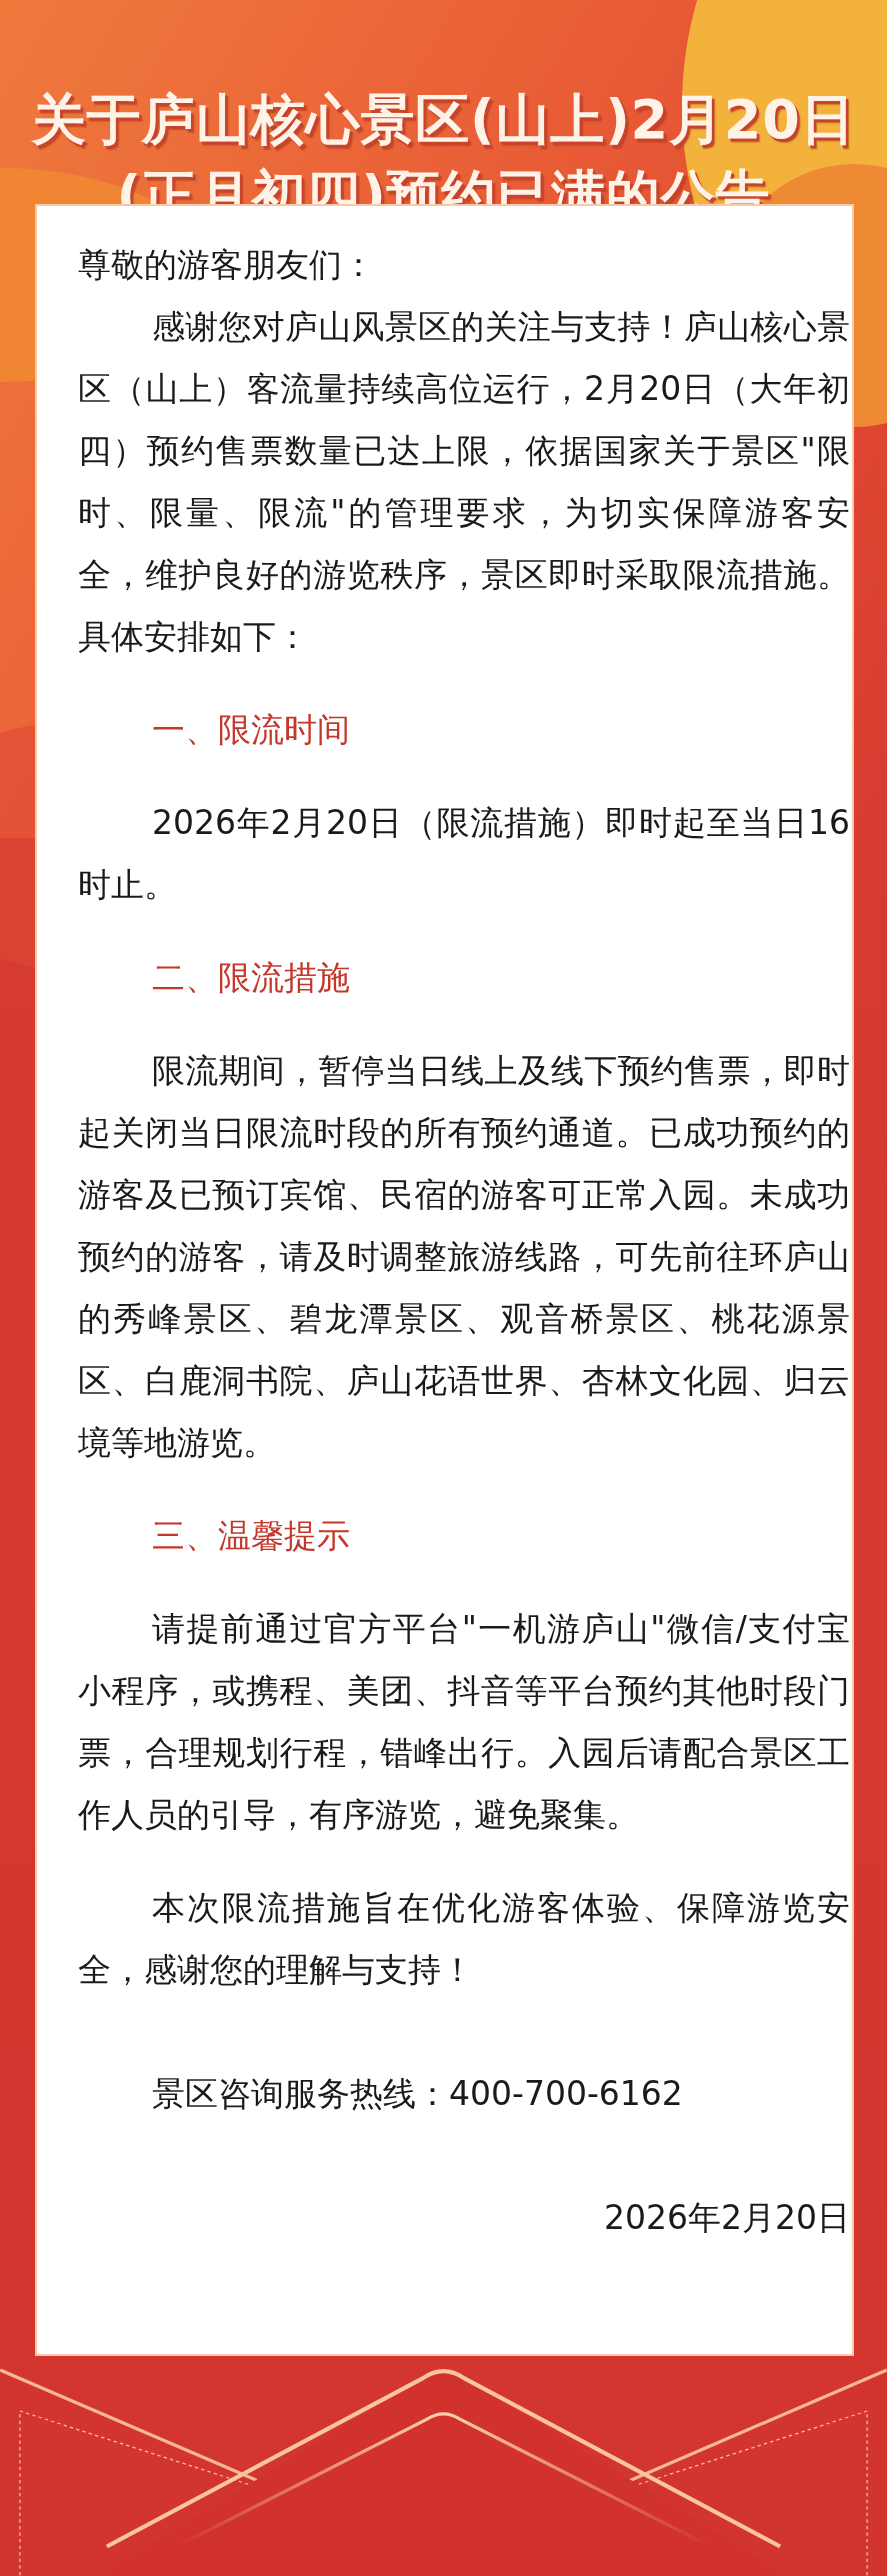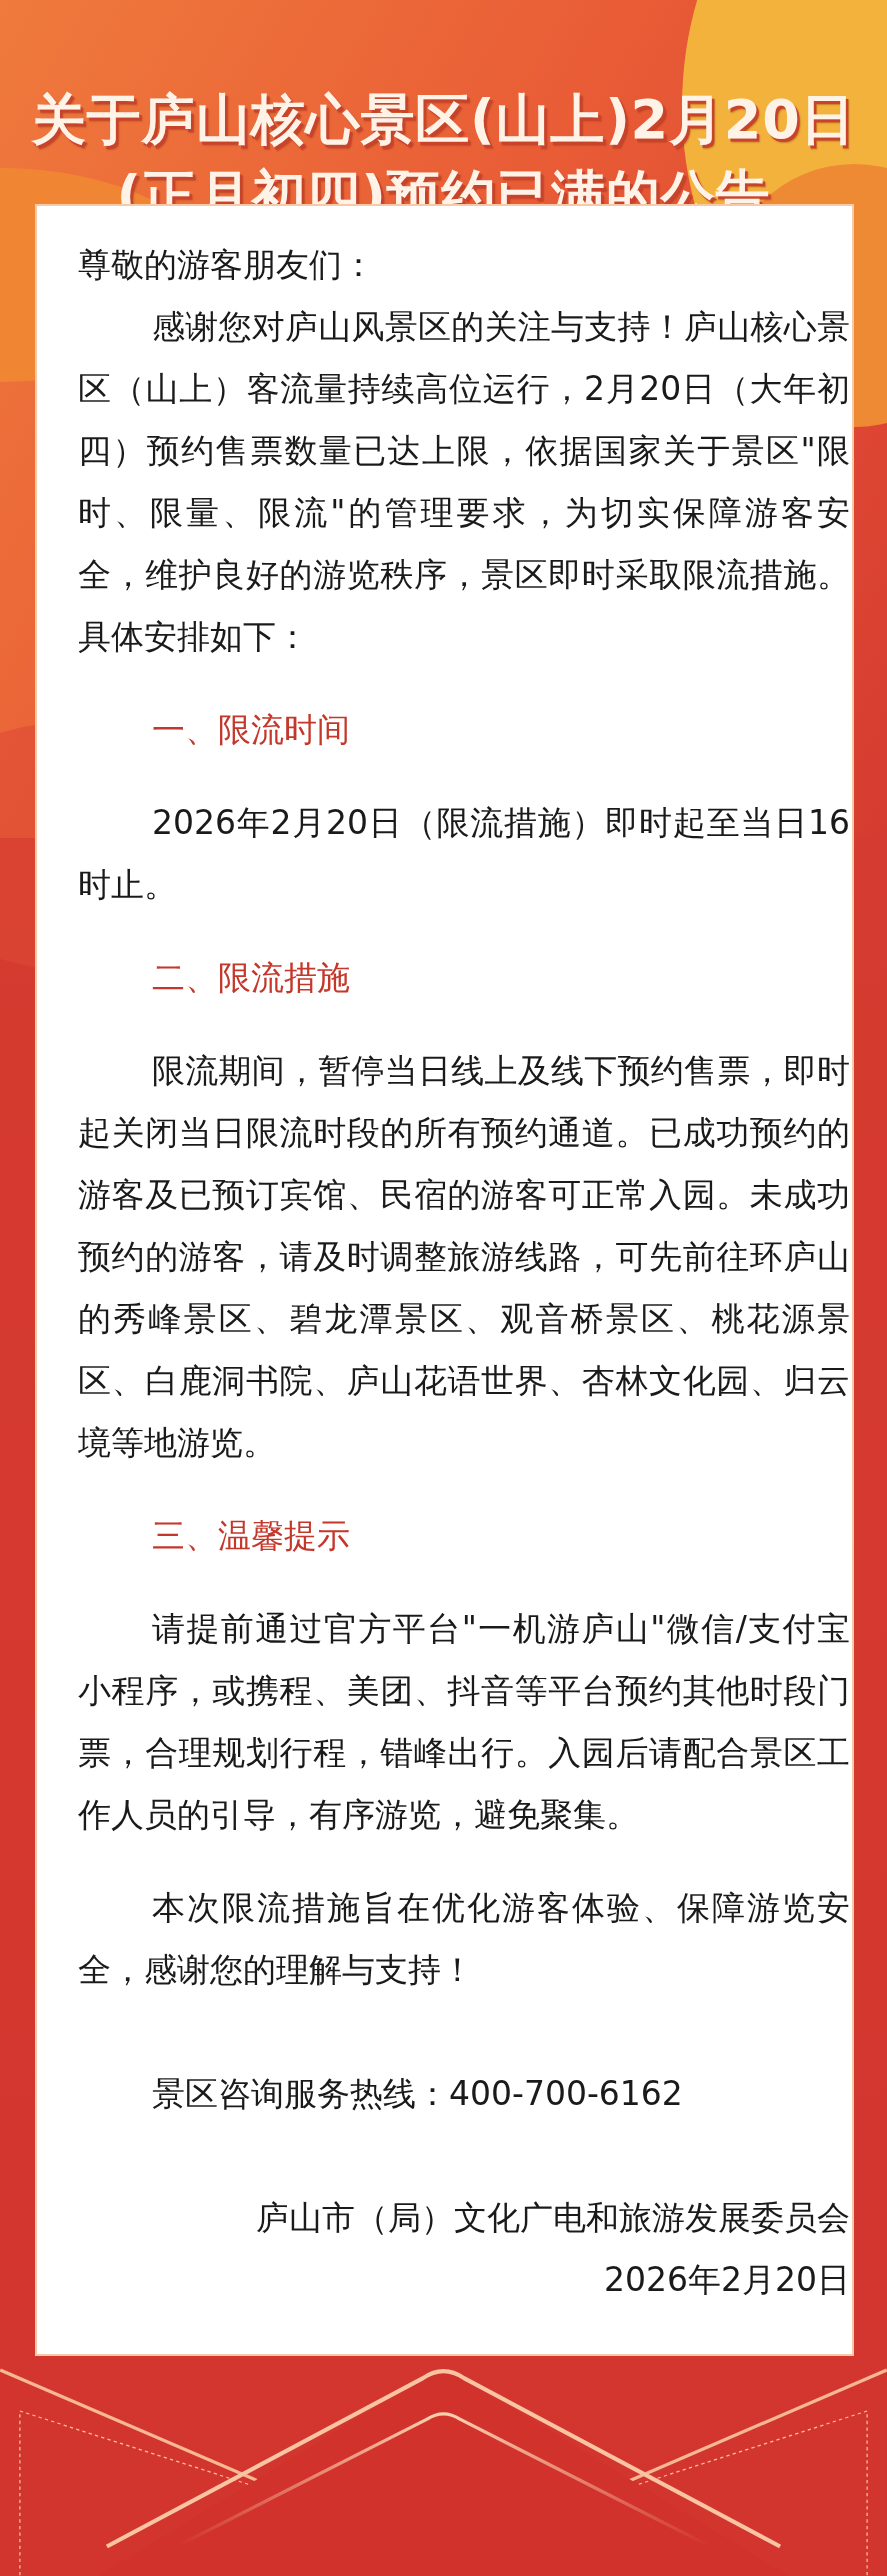--- a/index.html
+++ b/index.html
@@ -111,21 +111,20 @@
   <h2 class="heading">三、温馨提示</h2>
   <p class="para indent">请提前通过官方平台"一机游庐山"微信/支付宝小程序，或携程、美团、抖音等平台预约其他时段门票，合理规划行程，错峰出行。入园后请配合景区工作人员的引导，有序游览，避免聚集。</p>
 
   <div class="gap-sm"></div>
   <p class="para indent">本次限流措施旨在优化游客体验、保障游览安全，感谢您的理解与支持！</p>
 
   <div class="gap-lg"></div>
   <p class="hotline">景区咨询服务热线：400-700-6162</p>
 
   <div class="gap-lg"></div>
-  <p class="signature">庐山市（局）文化广电和旅游发展委员会</p>
   <p class="signature">2026年2月20日</p>
 </div>
 
 <div class="envelope">
   <svg width="887" height="243" viewBox="0 0 1080 296" xmlns="http://www.w3.org/2000/svg">
     <defs>
       <linearGradient id="flapEdge" x1="0" y1="0" x2="0" y2="1">
         <stop offset="0" stop-color="#fbd0b0"></stop>
         <stop offset="1" stop-color="#fbd0b0" stop-opacity="0"></stop>
       </linearGradient>

